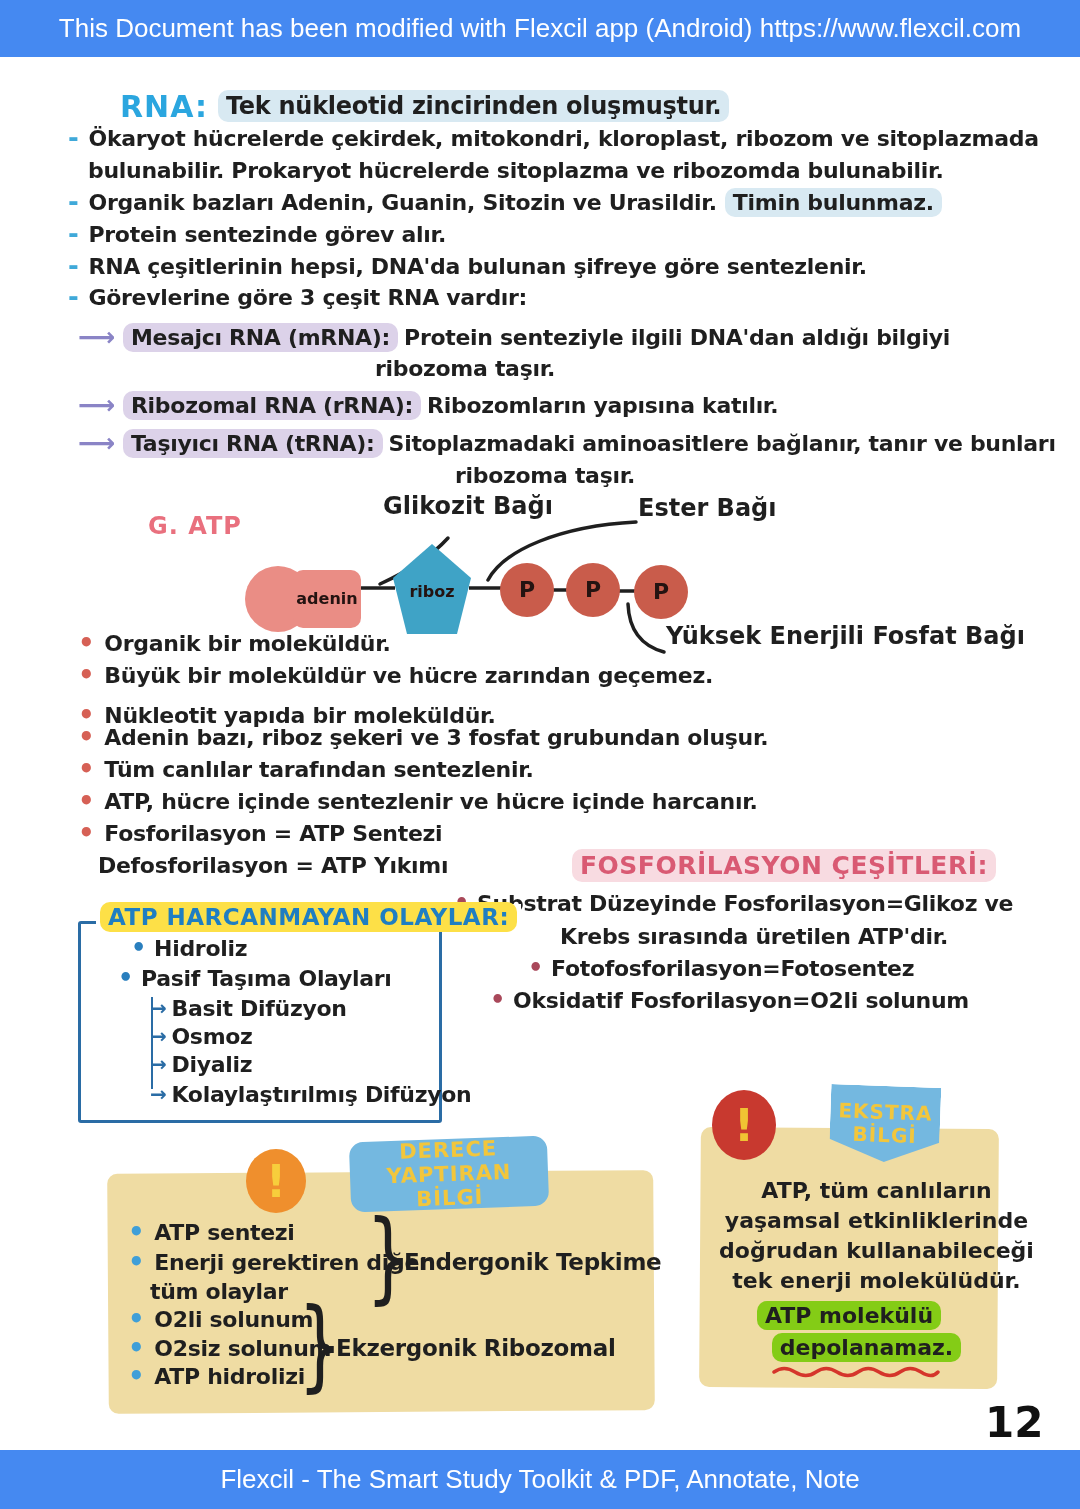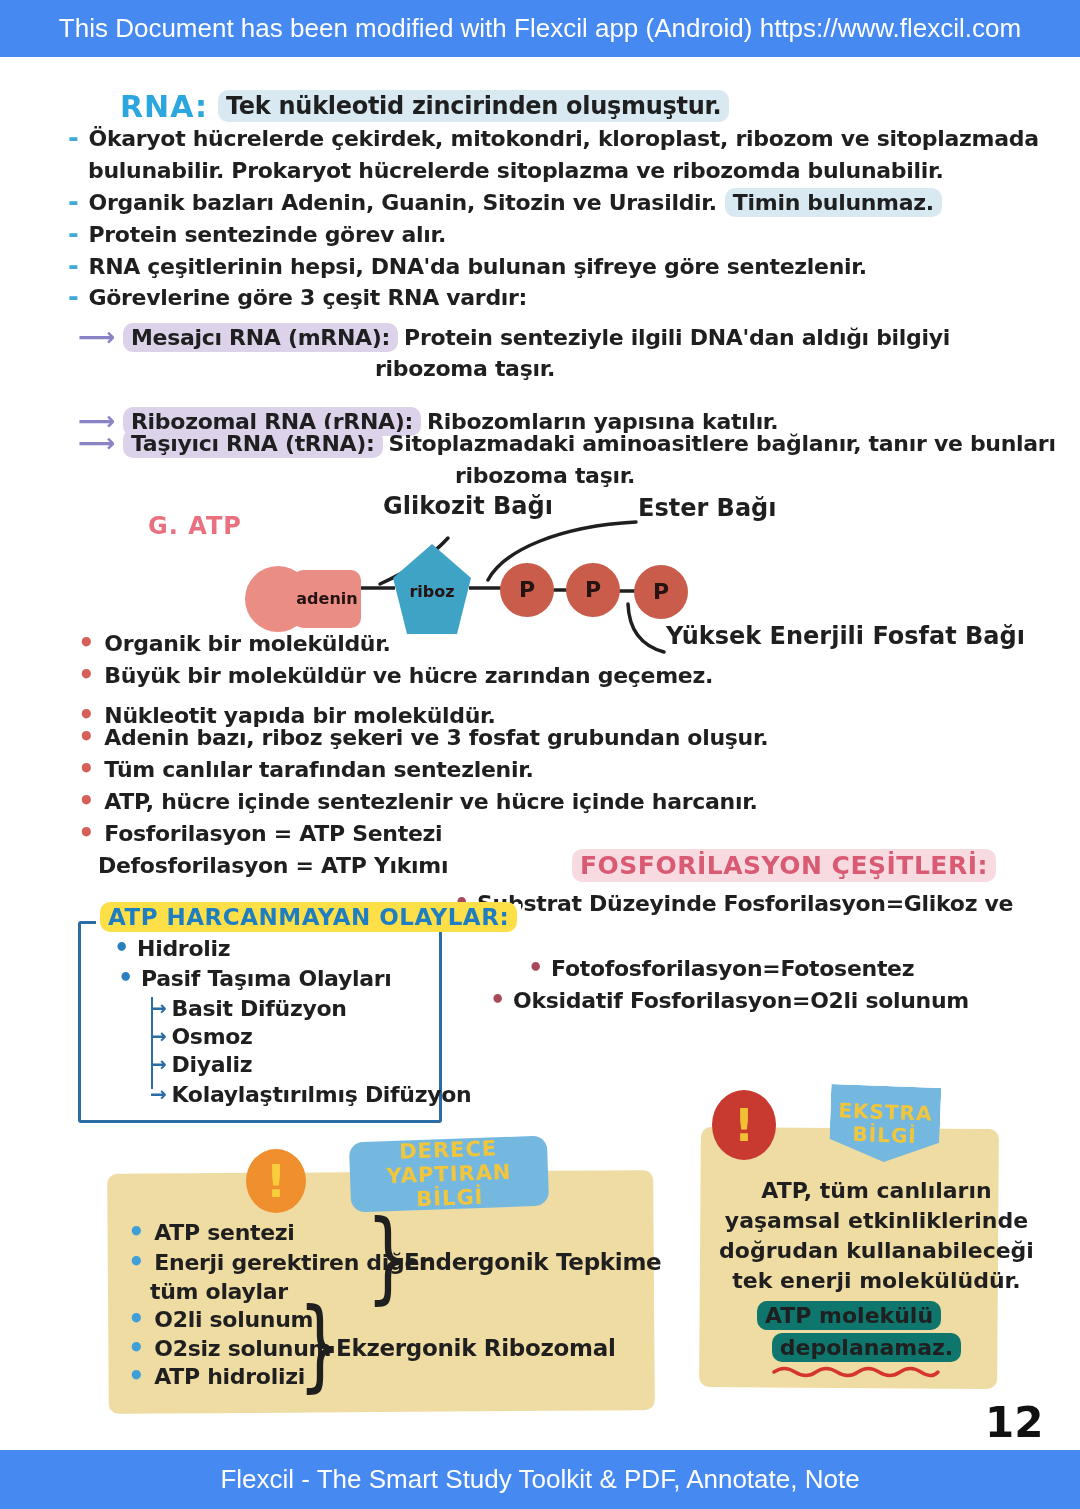--- a/index.html
+++ b/index.html
@@ -16,21 +16,21 @@
   .dot-maroon::before{content:"\2022";color:#A9485A;font-size:24px;margin-right:8px;}
   .dot-blue::before{content:"\2022";color:#2A7FBE;font-size:24px;margin-right:8px;}
   .dot-sky::before{content:"\2022";color:#3F9FD8;font-size:26px;margin-right:10px;}
   .tree-arrow::before{content:"\2192";color:#2A6CA5;font-weight:700;font-size:20px;margin-right:5px;}
   .long-arrow::before{content:"\27F6";color:#8A84C6;font-weight:700;font-size:26px;margin-right:8px;}
   .hl{border-radius:10px;padding:2px 8px;}
   .hl-blue{background:#D8E9F2;}
   .hl-purple{background:#DCD2E9;}
   .hl-pink{background:#F8DBE1;}
   .hl-skyblue{background:#fde047;}
-  .hl-olive{background:#0f766e;}
+  .hl-olive{background:#84cc16;}
   .rna-heading{font-size:30px;font-weight:800;color:#2BA6DF;letter-spacing:1px;}
   .diagram-label{font-size:24px;font-weight:700;white-space:nowrap;}
   .node-label{position:absolute;text-align:center;font-weight:700;color:#241311;}
   .fosfo-title{font-size:25px;font-weight:800;color:#D95A73;letter-spacing:0.5px;}
   .bluebox{border:3px solid #2A6CA5;border-radius:3px;background:transparent;}
   .bluebox-title{font-size:23px;font-weight:800;color:#1F7EC2;letter-spacing:0.5px;}
   .tanbox{background:#EFDCA3;border-radius:10px;}
   .excl{border-radius:50%;display:flex;align-items:center;justify-content:center;
         font-weight:900;font-size:44px;}
   .excl-orange{background:#EF8F2D;color:#F7CE3C;}
@@ -77,21 +77,21 @@
     <span>Görevlerine göre 3 çeşit RNA vardır:</span>
   </div>
 
   <div class="line long-arrow" style="left:78px;top:322px;">
     <span class="hl hl-purple">Mesajcı RNA (mRNA):</span>
     <span style="margin-left:6px;">Protein senteziyle ilgili DNA'dan aldığı bilgiyi</span>
   </div>
   <div class="line" style="left:375px;top:353px;">
     <span>ribozoma taşır.</span>
   </div>
-  <div class="line long-arrow" style="left:78px;top:390px;margin-top:16px;">
+  <div class="line long-arrow" style="left:78px;top:390px;">
     <span class="hl hl-purple">Ribozomal RNA (rRNA):</span>
     <span style="margin-left:6px;">Ribozomların yapısına katılır.</span>
   </div>
   <div class="line long-arrow" style="left:78px;top:428px;">
     <span class="hl hl-purple">Taşıyıcı RNA (tRNA):</span>
     <span style="margin-left:6px;">Sitoplazmadaki aminoasitlere bağlanır, tanır ve bunları</span>
   </div>
   <div class="line" style="left:455px;top:460px;">
     <span>ribozoma taşır.</span>
   </div>
@@ -146,32 +146,35 @@
   <div class="line" style="left:98px;top:850px;">
       <span>Defosforilasyon = ATP Yıkımı</span>
     </div>
 
   <div class="abs" style="left:572px;top:851px;">
     <span class="hl hl-pink fosfo-title">FOSFORİLASYON ÇEŞİTLERİ:</span>
   </div>
   <div class="line dot-maroon" style="left:454px;top:888px;">
       <span>Substrat Düzeyinde Fosforilasyon=Glikoz ve</span>
     </div>
+  <div class="line" style="left:560px;top:921px;">
+      <span>Krebs sırasında üretilen ATP'dir.</span>
+    </div>
   <div class="line dot-maroon" style="left:528px;top:953px;">
       <span>Fotofosforilasyon=Fotosentez</span>
     </div>
   <div class="line dot-maroon" style="left:490px;top:985px;">
       <span>Oksidatif Fosforilasyon=O2li solunum</span>
     </div>
 
   <div class="abs bluebox" style="left:78px;top:921px;width:358px;height:196px;"></div>
   <div class="abs" style="left:96px;top:904px;background:#ffffff;padding:0 4px;">
     <span class="hl hl-skyblue bluebox-title">ATP HARCANMAYAN OLAYLAR:</span>
   </div>
-  <div class="line dot-blue" style="left:114px;top:933px;">
+  <div class="line dot-blue" style="left:131px;top:933px;">
       <span>Hidroliz</span>
     </div>
   <div class="line dot-blue" style="left:118px;top:963px;">
       <span>Pasif Taşıma Olayları</span>
     </div>
   <div class="abs" style="left:151px;top:997px;height:92px;border-left:2.5px solid #2A6CA5;"></div>
   <div class="line tree-arrow" style="left:150px;top:993px;">
       <span>Basit Difüzyon</span>
     </div>
   <div class="line tree-arrow" style="left:150px;top:1021px;">

